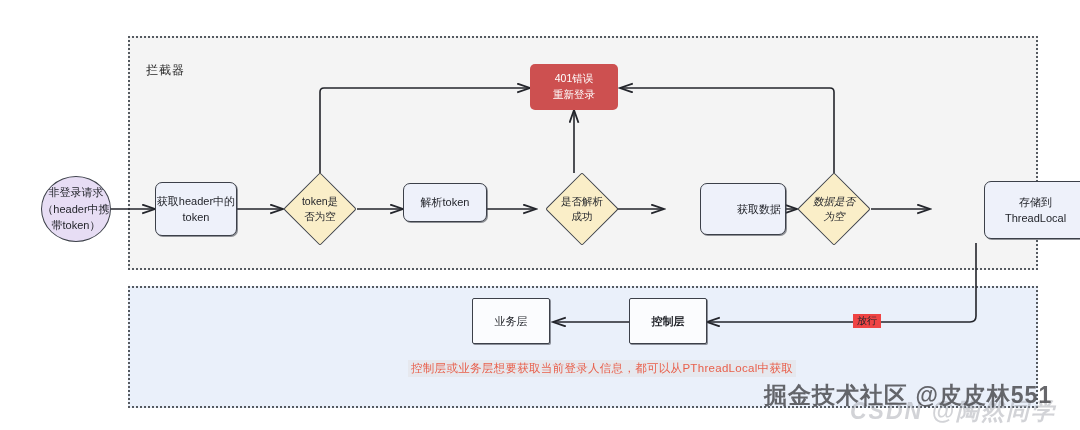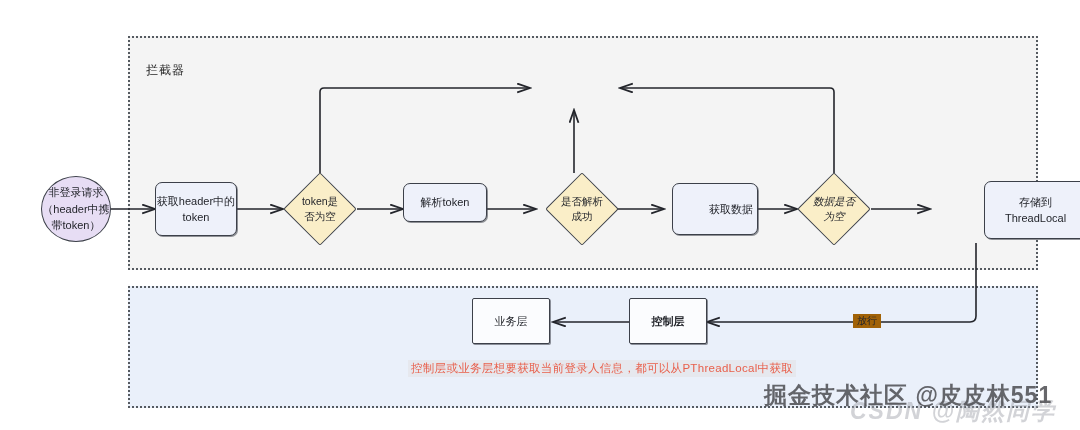--- a/index.html
+++ b/index.html
@@ -118,21 +118,21 @@
     position: absolute;
     left: 0; top: 0;
     width: 1080px;
     height: 430px;
     pointer-events: none;
   }
   .edge-label {
     position: absolute;
     font-size: 10px;
     color: #23252b;
-    background: #a16207;
+    background: #ef4444;
     padding: 0 4px;
     white-space: nowrap;
   }
 
   
   #note {
     position: absolute;
     left: 408px;
     top: 360px;
     font-size: 11.5px;
@@ -224,22 +224,24 @@
   </div>
 
   <div class="node rect" style="left:403px;top:183px;width:84px;height:39px;">解析token</div>
 
   <div class="diamond-wrap" style="left:548px;top:183px;width:52px;height:52px;margin-left:8px;">
     <div class="diamond-shape"></div>
     <div class="diamond-label" style="width:80px;left:-14px;">是否解析
 成功</div>
   </div>
 
-
-  <div class="node rect" style="left:672px;top:183px;width:86px;height:52px;padding-left:32px;">获取数据</div>
+  <div class="node danger" style="left:530px;top:64px;width:88px;height:46px;">401错误
+重新登录</div>
+
+  <div class="node rect" style="left:700px;top:183px;width:86px;height:52px;padding-left:32px;">获取数据</div>
 
   <div class="diamond-wrap" style="left:808px;top:183px;width:52px;height:52px;">
     <div class="diamond-shape"></div>
     <div class="diamond-label" style="width:80px;left:-14px;font-style:italic;">数据是否
 为空</div>
   </div>
 
   <div class="node rect" style="left:984px;top:181px;width:103px;height:58px;">存储到
 ThreadLocal</div>
 

